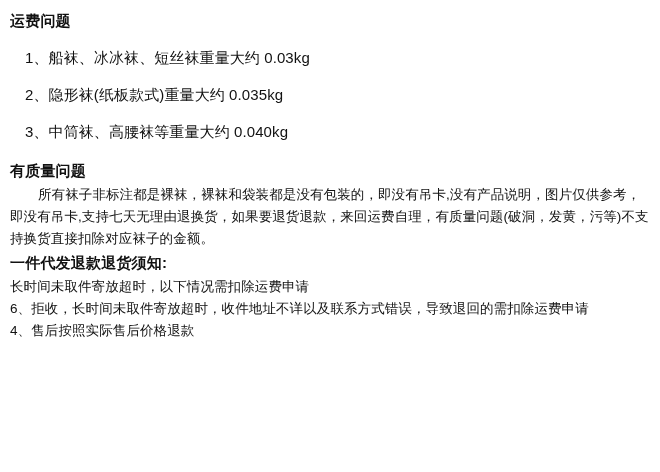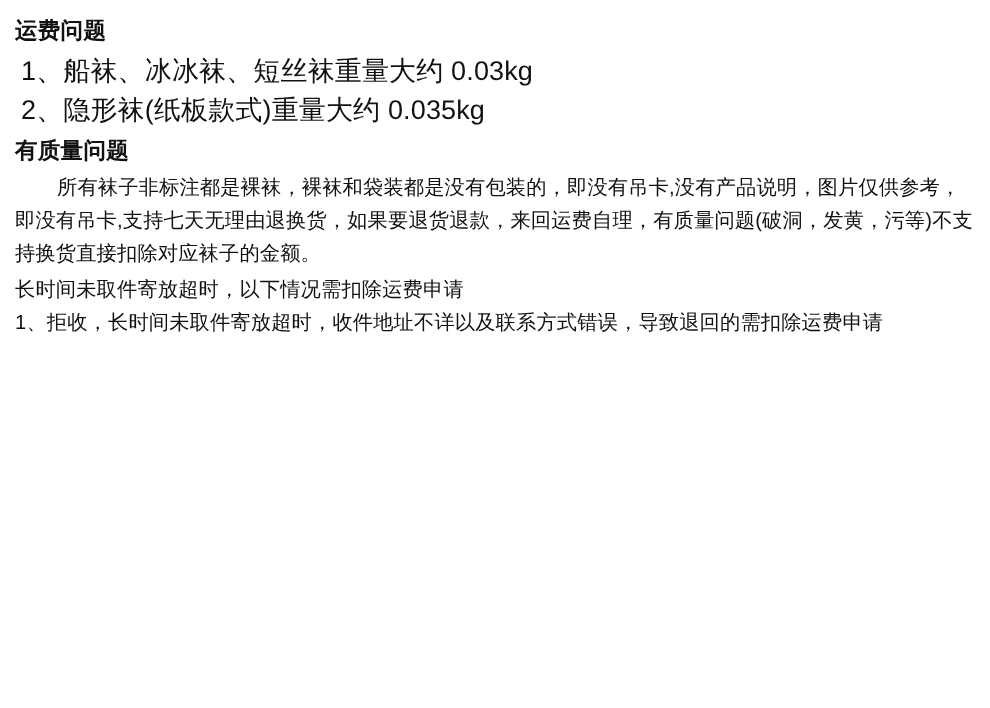--- a/index.html
+++ b/index.html
@@ -22,23 +22,23 @@
     position: relative;
   }
   .heading {
     font-size: 15px;
     font-weight: bold;
     line-height: 22px;
     margin: 0 0 2px 0;
     letter-spacing: 0.2px;
   }
   .line {
-    font-size: 18px;
+    font-size: 15px;
     line-height: 22px;
-    margin: 4px;
+    margin: 15px;
     letter-spacing: 0.1px;
     white-space: pre-wrap;
   }
   .para {
     font-size: 13.5px;
     line-height: 22px;
     margin: 0;
     letter-spacing: 0.1px;
     text-align: left;
     white-space: pre-wrap;
@@ -55,29 +55,32 @@
 </style>
 </head>
 <body>
 
 <div class="page">
 
   <div class="block">
     <div class="heading">运费问题</div>
     <p class="line">1、船袜、冰冰袜、短丝袜重量大约 0.03kg</p>
     <p class="line">2、隐形袜(纸板款式)重量大约 0.035kg</p>
+    <p class="line">3、中筒袜、高腰袜等重量大约 0.040kg</p>
   </div>
 
   <div class="section-gap"></div>
 
   <div class="block">
     <div class="heading">有质量问题</div>
     <p class="para indent">所有袜子非标注都是裸袜，裸袜和袋装都是没有包装的，即没有吊卡,没有产品说明，图片仅供参考，即没有吊卡,支持七天无理由退换货，如果要退货退款，来回运费自理，有质量问题(破洞，发黄，污等)不支持换货直接扣除对应袜子的金额。</p>
   </div>
 
   <div class="section-gap"></div>
 
   <div class="block">
+    <div class="heading">一件代发退款退货须知:</div>
     <p class="para">长时间未取件寄放超时，以下情况需扣除运费申请</p>
-    <p class="para">1、拒收，长时间未取件寄放超时，收件地址不详以及联系方式错误，导致退回的需扣除运费申请</p>
+    <p class="para">6、拒收，长时间未取件寄放超时，收件地址不详以及联系方式错误，导致退回的需扣除运费申请</p>
+    <p class="para">4、售后按照实际售后价格退款</p>
   </div>
 
 </div>
 
 </body></html>

